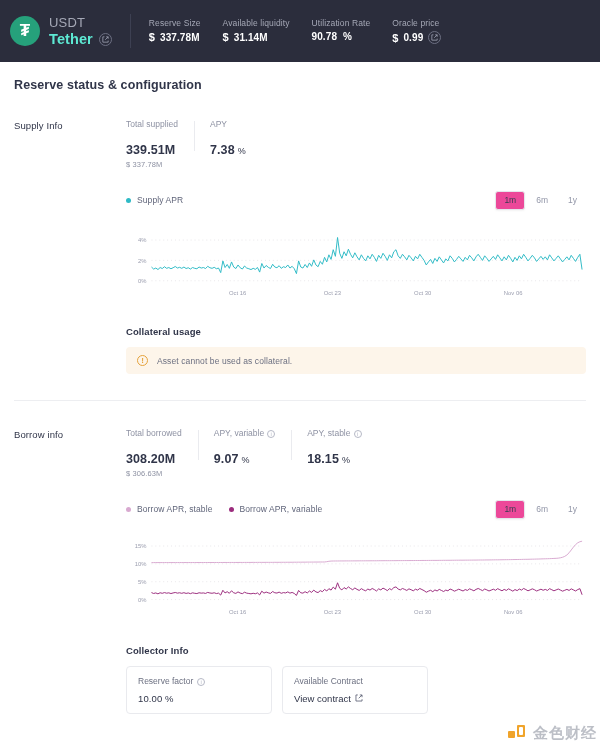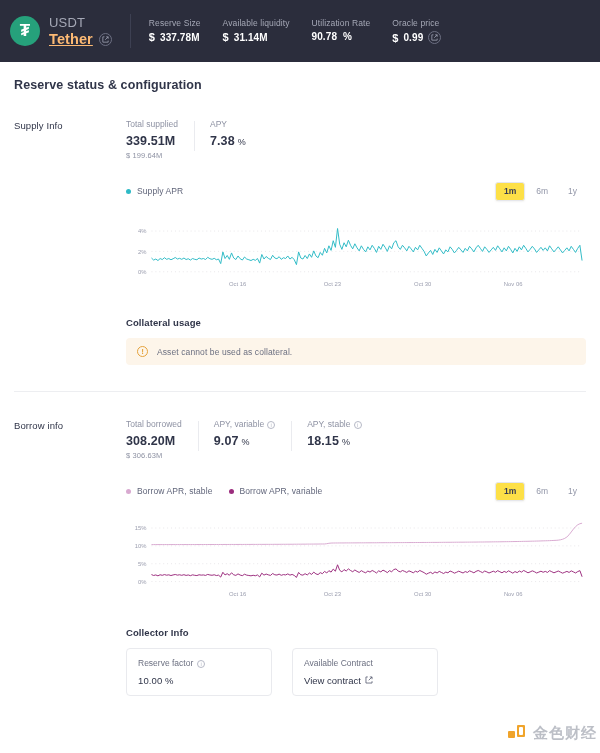--- a/index.html
+++ b/index.html
@@ -23,21 +23,21 @@
   .token-block { display: flex; align-items: center; gap: 9px; padding-right: 18px; }
   .token-logo {
     width: 30px; height: 30px; border-radius: 50%;
     background: #26a17b;
     display: flex; align-items: center; justify-content: center;
     color: #fff; font-size: 17px; font-weight: bold; line-height: 1;
     flex: none;
   }
   .token-sym { font-size: 13px; color: #a5a8b6; letter-spacing: .2px; line-height: 1.3; }
   .token-name-row { display: flex; align-items: center; gap: 6px; }
-  .token-name { font-size: 14.5px; font-weight: bold; color: #fdba74; letter-spacing: .1px; text-decoration: underline; }
+  .token-name { font-size: 14.5px; font-weight: bold; color: #5eead4; letter-spacing: .1px; }
   .ext-ico {
     width: 13px; height: 13px; border-radius: 50%;
     border: 1px solid #6c6f82;
     display: flex; align-items: center; justify-content: center;
     flex: none;
   }
   .ext-ico svg { width: 7px; height: 7px; display: block; }
   .hdr-div { width: 1px; height: 34px; background: #3d4052; margin-right: 18px; }
   .stats { display: flex; align-items: flex-start; gap: 0; }
   .stat { padding-right: 22px; }
@@ -71,21 +71,21 @@
 
   
   .metrics { display: flex; align-items: flex-start; }
   .metric { padding-right: 16px; position: relative; }
   .metric + .metric { padding-left: 16px; }
   .metric + .metric::before {
     content: ""; position: absolute; left: 0; top: 3px;
     width: 1px; height: 30px; background: #eaebef;
   }
   .m-label { font-size: 8.5px; color: #8e92a3; line-height: 1.5; display: flex; align-items: center; gap: 3px; }
-  .m-val { display: flex; align-items: baseline; gap: 3px; margin-top: 3px; }
+  .m-val { display: flex; align-items: baseline; gap: 3px; margin-top: 12px; }
   .m-num { font-size: 12.5px; font-weight: bold; color: #303549; letter-spacing: .1px; }
   .m-unit { font-size: 9px; color: #303549; }
   .m-sub { font-size: 7.5px; color: #8e92a3; margin-top: 3px; letter-spacing: .1px; }
   .info-ico {
     width: 8px; height: 8px; border-radius: 50%;
     border: 1px solid #b6b9c6; color: #b6b9c6;
     font-size: 6px; line-height: 6.5px; text-align: center;
     display: inline-block; flex: none;
   }
 
@@ -97,22 +97,22 @@
   .legend-dot { width: 5px; height: 5px; border-radius: 50%; flex: none; }
   .legend-txt { font-size: 8.5px; color: #60657a; letter-spacing: .1px; }
   .range { display: flex; align-items: center; gap: 2px; }
   .range-btn {
     font-size: 8.5px; color: #9296a8;
     padding: 3px 8px; border-radius: 3px;
     border: 1px solid transparent;
     line-height: 1.3;
   }
   .range-btn.on {
-    color: #383d51; font-weight: bold;
-    background: #fde047; border-color: #e6e7ec;
+    color: #383d51; font-weight: normal;
+    background: #ec4899; border-color: #e6e7ec;
     box-shadow: 0 1px 2px rgba(0,0,0,.05);
     text-align: center;
   }
   .chart-wrap { margin-top: 14px; }
   .chart-svg { display: block; width: 100%; }
 
   
   .sub-title { font-size: 9.5px; font-weight: bold; color: #303549; margin-top: 26px; letter-spacing: .1px; }
   .alert {
     margin-top: 10px;
@@ -125,21 +125,21 @@
     width: 11px; height: 11px; border-radius: 50%;
     border: 1px solid #e5a33d; color: #e5a33d;
     font-size: 8px; line-height: 9.5px; text-align: center;
     flex: none; font-weight: bold;
   }
   .alert-txt { font-size: 8.5px; color: #6b6f80; letter-spacing: .1px; }
 
   .divider { height: 1px; background: #edeef1; margin: 26px 0 0 0; }
 
   
-  .collector-cards { display: flex; gap: 20px; margin-top: 10px; }
+  .collector-cards { display: flex; gap: 10px; margin-top: 10px; }
   .ccard {
     border: 1px solid #e9eaee; border-radius: 4px;
     padding: 9px 11px; width: 146px;
   }
   .ccard-label { font-size: 8.5px; color: #6b6f80; display: flex; align-items: center; gap: 4px; line-height: 1.4; }
   .ccard-val { font-size: 9.5px; color: #303549; margin-top: 5px; letter-spacing: .1px; }
   .ccard-link { font-size: 9.5px; color: #303549; margin-top: 5px; display: flex; align-items: center; gap: 4px; }
   .ccard-link svg { width: 8px; height: 8px; }
 
   
@@ -222,21 +222,21 @@
       <div class="sec-label">Supply Info</div>
       <div class="sec-body">
         <div class="metrics">
             <div class="metric">
               <div class="m-label">
                 <span>Total supplied</span>
               </div>
               <div class="m-val">
                 <span class="m-num">339.51M</span>
               </div>
-              <div class="m-sub">$ 199.64M</div>
+              <div class="m-sub">$ 337.78M</div>
             </div>
             <div class="metric">
               <div class="m-label">
                 <span>APY</span>
               </div>
               <div class="m-val">
                 <span class="m-num">7.38</span>
                 <span class="m-unit">%</span>
               </div>
             </div>

